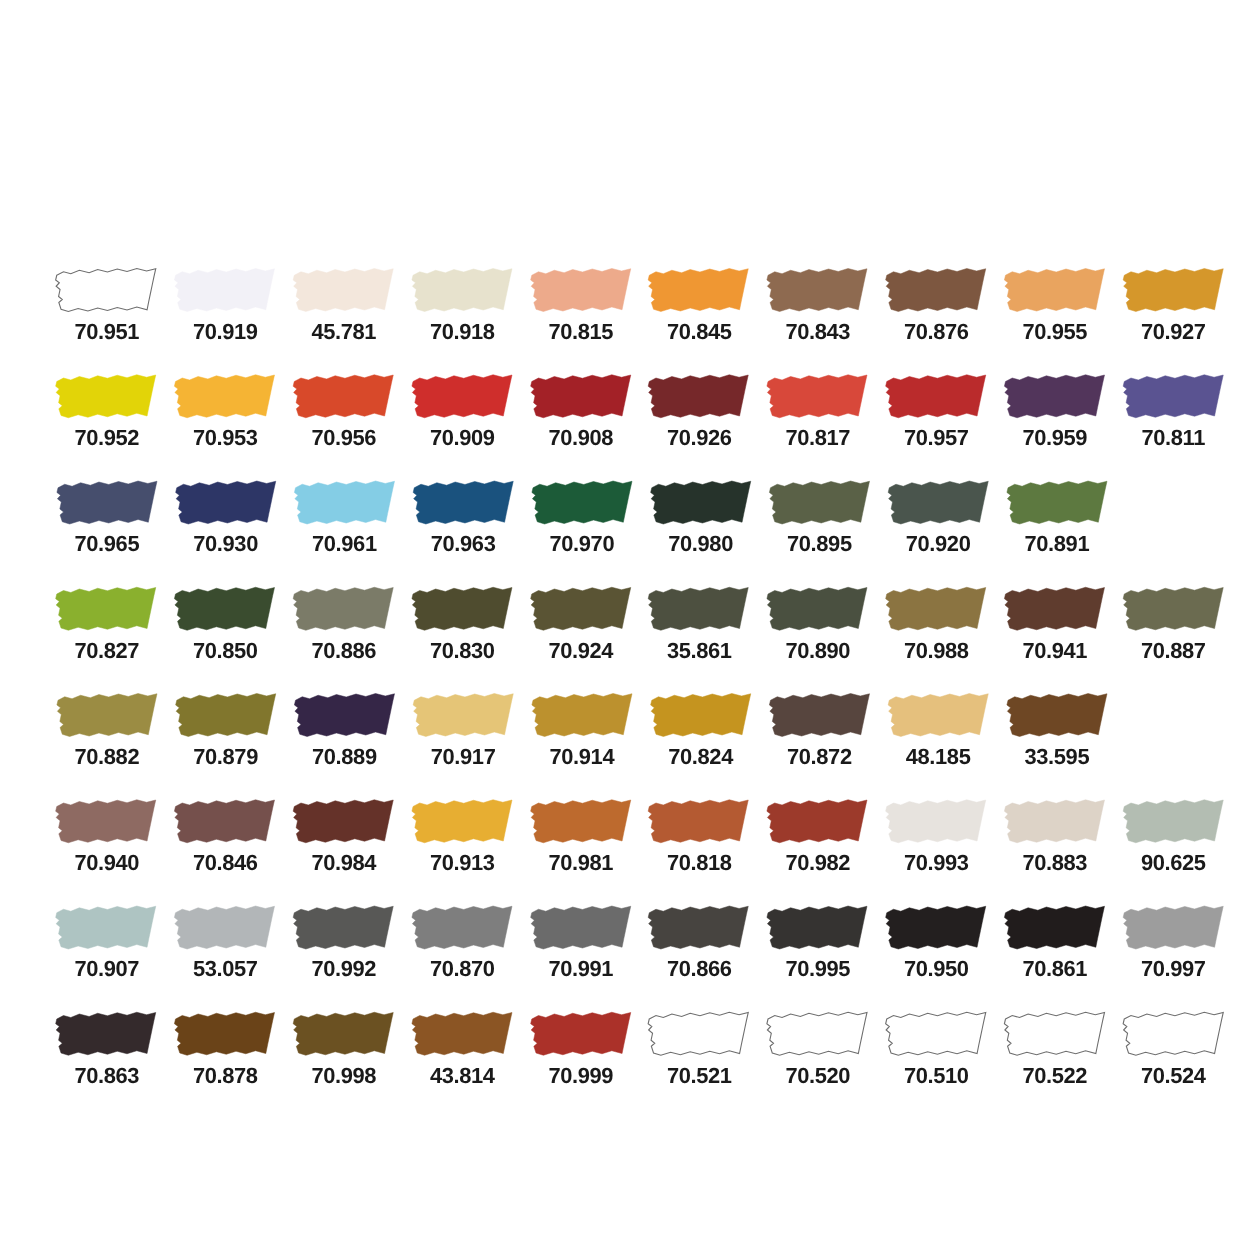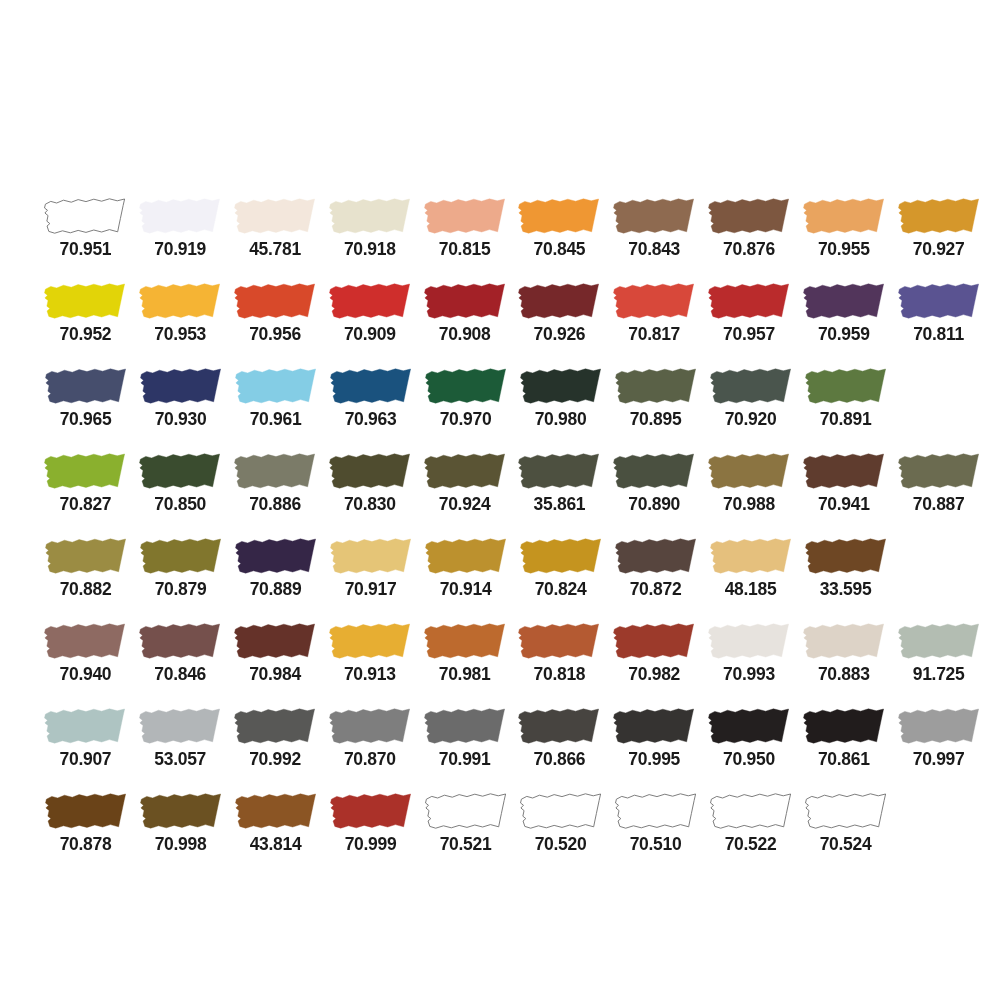--- a/index.html
+++ b/index.html
@@ -17,21 +17,21 @@
   #chart {
     position: relative;
     width: 1000px;
     height: 1000px;
     background: #ffffff;
   }
 
   .grid {
     position: absolute;
     left: 0;
-    top: 196px;
+    top: 212px;
     width: 889px;
   }
 
   .swatch-row {
     display: flex;
     width: 1000px;
     height: 85px;
     box-sizing: border-box;
     padding-left: 38px;
     padding-right: 14px;
@@ -545,21 +545,21 @@
             </svg>
           </div>
           <div class="swatch-label">70.883</div>
         </div>
         <div class="swatch-cell">
           <div class="swatch-shape">
             <svg viewBox="0 0 90 41" preserveAspectRatio="none">
               <path d="M4.5,8.2 L10,5.4 L16,7.0 L23,4.2 L31,6.2 L38,3.6 L46,5.6 L54,3.2 L62,5.2 L70,2.8 L78,4.8 L85.5,3.0 L84.0,9.5 L82.6,16.0 L81.2,22.5 L79.8,29.0 L78.4,35.8 L70,33.6 L62,36.0 L54,34.0 L46,36.4 L38,34.4 L30,36.8 L22,34.8 L14,37.2 L8.0,35.4 L6.2,30.0 L9.0,27.6 L6.0,25.2 L7.2,19.6 L4.0,17.0 L6.6,14.2 L3.6,12.0 Z" fill="#b3bdb2" stroke="#b3bdb2" stroke-width="0.4"></path>
             </svg>
           </div>
-          <div class="swatch-label">91.725</div>
+          <div class="swatch-label">90.625</div>
         </div>
       </div>
       <div class="swatch-row">
         <div class="swatch-cell">
           <div class="swatch-shape">
             <svg viewBox="0 0 90 41" preserveAspectRatio="none">
               <path d="M4.5,8.2 L10,5.4 L16,7.0 L23,4.2 L31,6.2 L38,3.6 L46,5.6 L54,3.2 L62,5.2 L70,2.8 L78,4.8 L85.5,3.0 L84.0,9.5 L82.6,16.0 L81.2,22.5 L79.8,29.0 L78.4,35.8 L70,33.6 L62,36.0 L54,34.0 L46,36.4 L38,34.4 L30,36.8 L22,34.8 L14,37.2 L8.0,35.4 L6.2,30.0 L9.0,27.6 L6.0,25.2 L7.2,19.6 L4.0,17.0 L6.6,14.2 L3.6,12.0 Z" fill="#aec4c2" stroke="#aec4c2" stroke-width="0.4"></path>
             </svg>
           </div>
           <div class="swatch-label">70.907</div>
@@ -631,20 +631,28 @@
         <div class="swatch-cell">
           <div class="swatch-shape">
             <svg viewBox="0 0 90 41" preserveAspectRatio="none">
               <path d="M4.5,8.2 L10,5.4 L16,7.0 L23,4.2 L31,6.2 L38,3.6 L46,5.6 L54,3.2 L62,5.2 L70,2.8 L78,4.8 L85.5,3.0 L84.0,9.5 L82.6,16.0 L81.2,22.5 L79.8,29.0 L78.4,35.8 L70,33.6 L62,36.0 L54,34.0 L46,36.4 L38,34.4 L30,36.8 L22,34.8 L14,37.2 L8.0,35.4 L6.2,30.0 L9.0,27.6 L6.0,25.2 L7.2,19.6 L4.0,17.0 L6.6,14.2 L3.6,12.0 Z" fill="#9d9d9d" stroke="#9d9d9d" stroke-width="0.4"></path>
             </svg>
           </div>
           <div class="swatch-label">70.997</div>
         </div>
       </div>
       <div class="swatch-row">
+        <div class="swatch-cell">
+          <div class="swatch-shape">
+            <svg viewBox="0 0 90 41" preserveAspectRatio="none">
+              <path d="M4.5,8.2 L10,5.4 L16,7.0 L23,4.2 L31,6.2 L38,3.6 L46,5.6 L54,3.2 L62,5.2 L70,2.8 L78,4.8 L85.5,3.0 L84.0,9.5 L82.6,16.0 L81.2,22.5 L79.8,29.0 L78.4,35.8 L70,33.6 L62,36.0 L54,34.0 L46,36.4 L38,34.4 L30,36.8 L22,34.8 L14,37.2 L8.0,35.4 L6.2,30.0 L9.0,27.6 L6.0,25.2 L7.2,19.6 L4.0,17.0 L6.6,14.2 L3.6,12.0 Z" fill="#342a2c" stroke="#342a2c" stroke-width="0.4"></path>
+            </svg>
+          </div>
+          <div class="swatch-label">70.863</div>
+        </div>
         <div class="swatch-cell">
           <div class="swatch-shape">
             <svg viewBox="0 0 90 41" preserveAspectRatio="none">
               <path d="M4.5,8.2 L10,5.4 L16,7.0 L23,4.2 L31,6.2 L38,3.6 L46,5.6 L54,3.2 L62,5.2 L70,2.8 L78,4.8 L85.5,3.0 L84.0,9.5 L82.6,16.0 L81.2,22.5 L79.8,29.0 L78.4,35.8 L70,33.6 L62,36.0 L54,34.0 L46,36.4 L38,34.4 L30,36.8 L22,34.8 L14,37.2 L8.0,35.4 L6.2,30.0 L9.0,27.6 L6.0,25.2 L7.2,19.6 L4.0,17.0 L6.6,14.2 L3.6,12.0 Z" fill="#6a4318" stroke="#6a4318" stroke-width="0.4"></path>
             </svg>
           </div>
           <div class="swatch-label">70.878</div>
         </div>
         <div class="swatch-cell">
           <div class="swatch-shape">

